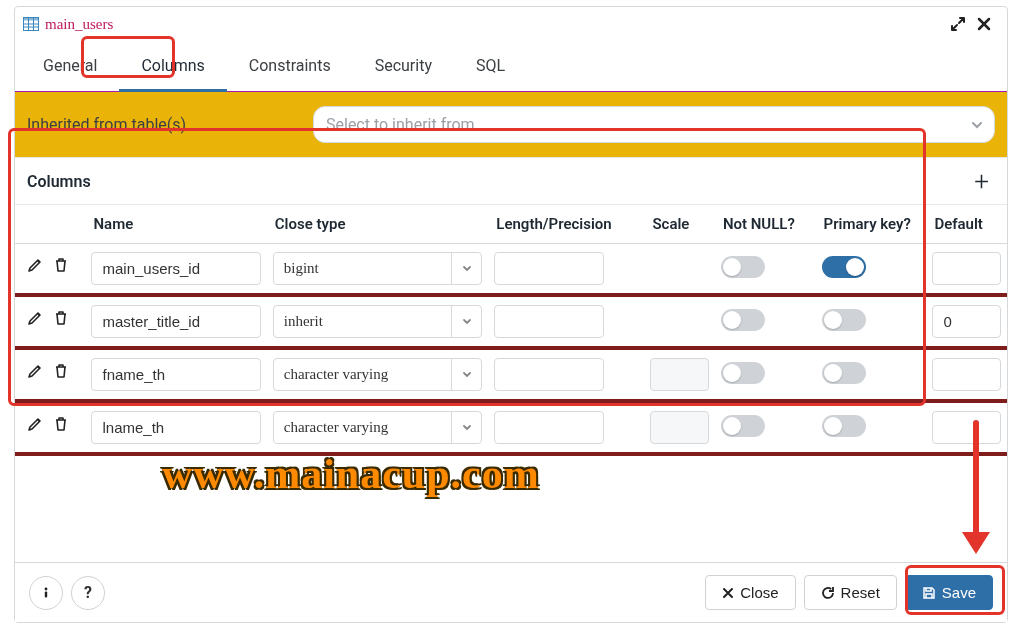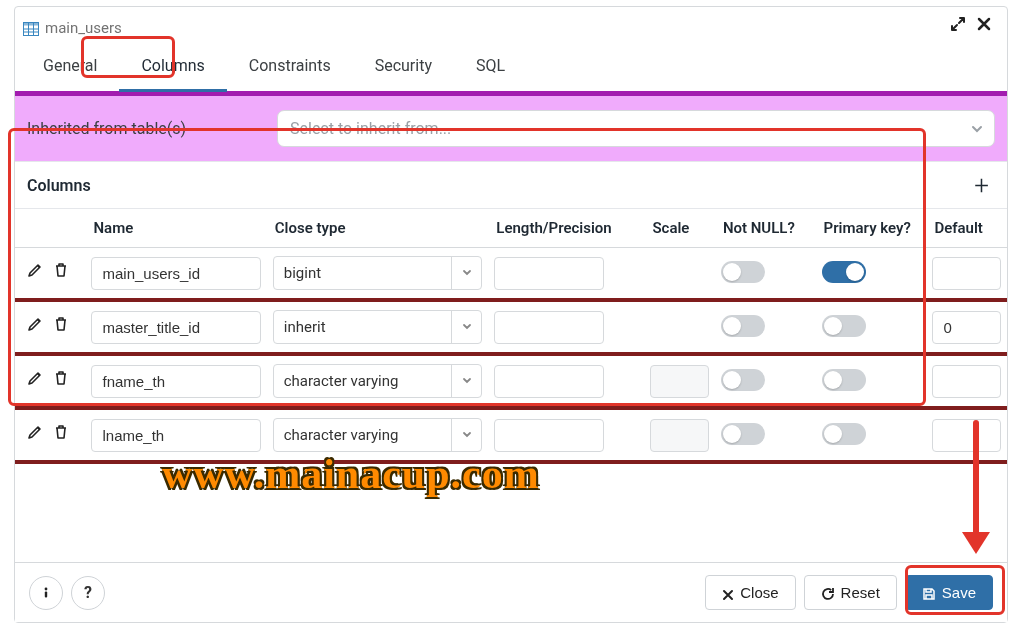--- a/index.html
+++ b/index.html
@@ -22,40 +22,41 @@
     bottom: 14px;
     border: 1px solid #d6d9dc;
     border-radius: 4px;
     background: #fff;
     display: flex;
     flex-direction: column;
   }
 
   .dialog-header {
     display: flex;
-    align-items: flex-end;
+    align-items: center;
     padding: 4px 10px 4px 8px;
     font-size: 15px;
-    color: #737373;
+    color: #be185d;
+    font-family: Liberation Serif, serif;
   }
   .dialog-header .table-icon {
     width: 16px; height: 16px; margin-right: 6px;
     display: inline-block;
   }
   .dialog-header .title { flex: 1; }
   .dialog-header .win-btn {
     width: 26px; height: 26px;
     display: flex; align-items: center; justify-content: center;
     font-size: 17px; font-weight: bold; cursor: pointer;
     color: #1f2d3d;
   }
 
   .tabs {
     display: flex;
-    border-bottom: 5px solid #a21caf;
+    border-bottom: 1px solid #a21caf;
     padding: 0 6px;
     align-items: flex-end;
   }
   .tab {
     padding: 14px 22px 14px;
     font-size: 16px;
     color: #3c4043;
     cursor: pointer;
     border-bottom: 3px solid transparent;
     position: relative;
@@ -69,31 +70,32 @@
   .body {
     flex: 1;
     overflow: auto;
     background: #fff;
   }
 
   .inherit-row {
     display: flex;
     align-items: center;
     padding: 14px 12px 14px 12px;
-    background: #f0abfc;
+    background: #eab308;
+    gap: 36px;
   }
   .inherit-label {
     width: 250px;
     font-size: 16px;
     color: #3c4043;
   }
   .inherit-select {
     flex: 1;
     border: 1px solid #d6d9dc;
-    border-radius: 7px;
+    border-radius: 12px;
     background: #fff;
     display: flex;
     align-items: center;
     padding: 8px 12px;
     color: #9aa0a6;
     font-size: 16px;
     position: relative;
   }
   .inherit-select .chev {
     position: absolute; right: 10px; top: 50%; transform: translateY(-50%);
@@ -154,20 +156,21 @@
   }
   .txt-input.narrow { max-width: 110px; }
   .txt-input.readonly { background: #f6f7f8; }
 
   .select-wrap {
     display: flex;
     border: 1px solid #d6d9dc;
     border-radius: 4px;
     background: #fff;
     align-items: stretch;
+    font-family: Liberation Serif, serif;
   }
   .select-wrap .val {
     flex: 1; padding: 7px 10px; font-size: 15px; color: #333;
   }
   .select-wrap .dd {
     width: 30px; border-left: 1px solid #d6d9dc;
     display:flex; align-items:center; justify-content:center;
     color: #888;
   }
 
@@ -211,21 +214,21 @@
   .footer .spacer { flex:1; }
   .btn {
     border: 1px solid #cfd3d7;
     background: #fff;
     border-radius: 4px;
     padding: 8px 16px;
     font-size: 15px;
     cursor: pointer;
     margin-left: 8px;
     display: inline-flex;
-    align-items: flex-end;
+    align-items: center;
     gap: 6px;
     color: #222;
   }
   .btn.primary {
     background: #2f6fa7;
     border-color: #2f6fa7;
     color: #fff;
   }
 
   

